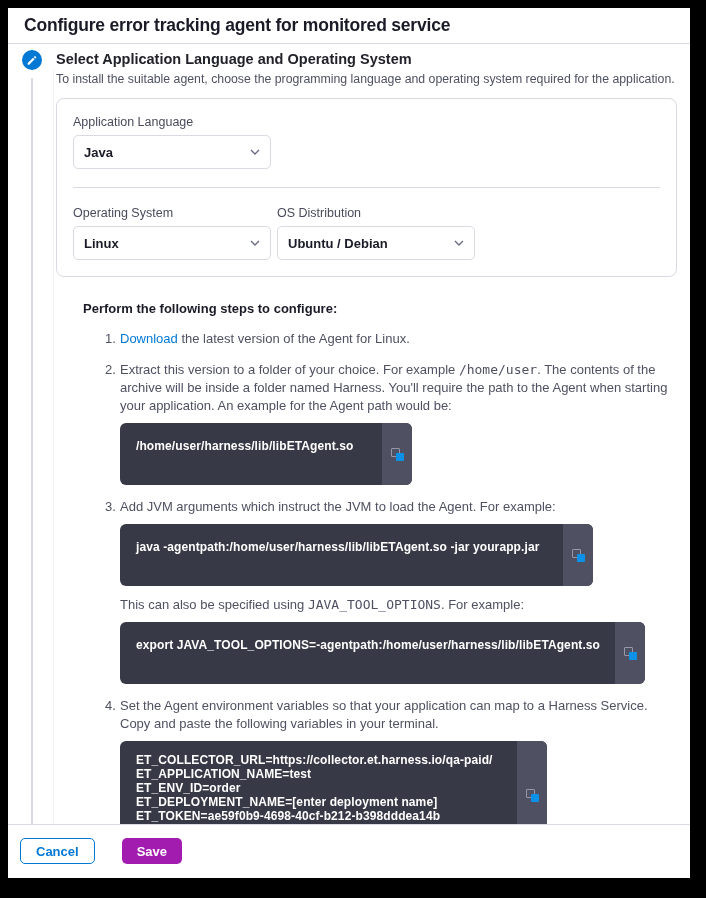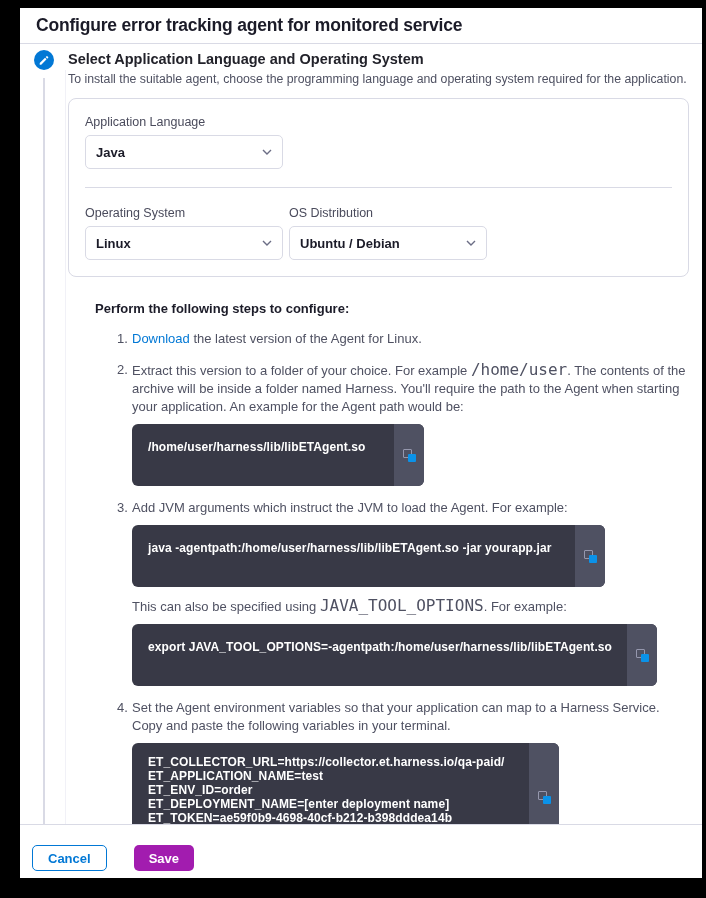--- a/index.html
+++ b/index.html
@@ -2,21 +2,21 @@
 <html><head>
 <meta charset="utf-8">
 <style>
   html,body{margin:0;padding:0;}
   body{
     width:706px;height:898px;background:#000;position:relative;
     font-family:"Liberation Sans","DejaVu Sans",sans-serif;
     -webkit-font-smoothing:antialiased;overflow:hidden;
   }
   .frame{
-    position:absolute;left:20px;top:8px;width:682px;height:870px;
+    position:absolute;left:8px;top:8px;width:682px;height:870px;
     background:#fff;overflow:hidden;display:flex;flex-direction:column;
   }
   
   .hdr{height:36px;flex:0 0 36px;border-bottom:1px solid #d9dae5;display:flex;align-items:center;padding:0 16px;box-sizing:border-box;}
   .hdr h1{margin:0;font-size:17.5px;font-weight:700;color:#1b1b28;letter-spacing:-0.2px;}
   
   .content{position:relative;flex:1 1 auto;overflow:hidden;}
   .v-line{position:absolute;left:23px;top:34px;bottom:0;width:1.5px;background:#d9dae5;}
   .v-line2{position:absolute;left:45px;top:26px;bottom:0;width:1px;background:#f1f1f7;}
   .step-badge{
@@ -39,40 +39,40 @@
   .sel .val{font-size:13px;font-weight:600;color:#1b1b28;}
   .card-div{border:none;border-top:1px solid #d9dae5;margin:18px 0;}
   
   .steps-wrap{margin:24px 0 0 27px;}
   .perform{font-size:13px;font-weight:700;color:#1b1b28;}
   .olist{margin:14px 0 0 22px;}
   .li{display:flex;margin-bottom:13px;}
   .num{flex:0 0 15px;font-size:13px;color:#4f5162;line-height:18px;}
   .li-body{flex:1 1 auto;font-size:13px;color:#4f5162;line-height:18px;}
   .lnk{color:#0278d5;cursor:pointer;text-decoration:none;}
-  .icode{font-family:"DejaVu Sans Mono","Liberation Mono",monospace;font-size:16px;color:#4f5162;}
+  .icode{font-family:"DejaVu Sans Mono","Liberation Mono",monospace;font-size:13px;color:#4f5162;}
   .para{margin-top:10px;}
   
   .snippet{
     position:relative;margin-top:8px;background:#383946;border-radius:6px;
     color:#fff;font-size:12px;font-weight:600;letter-spacing:0.1px;
     padding:15px 44px 15px 16px;box-sizing:border-box;line-height:16px;
     white-space:pre-line;
   }
   .snippet.multi{padding-top:12px;padding-bottom:12px;line-height:14px;}
   .w1{width:292px;} .w2{width:473px;} .w3{width:525px;} .w4{width:427px;}
   .copy-strip{
     position:absolute;top:0;right:0;bottom:0;width:30px;background:#4f5162;
     border-radius:0 6px 6px 0;display:flex;align-items:center;justify-content:center;cursor:pointer;
   }
   .copy-ic{position:relative;width:13px;height:13px;}
   .copy-ic .back{position:absolute;left:0;top:0;width:7px;height:7px;border:1.4px solid #9597ad;border-radius:1px;}
   .copy-ic .front{position:absolute;right:0;bottom:0;width:8px;height:8px;background:#0b92e8;border-radius:1px;}
   
-  .ftr{flex:0 0 54px;border-top:1px solid #d9dae5;display:flex;align-items:center;padding:13px 16px 0 12px;box-sizing:border-box;}
+  .ftr{flex:0 0 54px;border-top:1px solid #d9dae5;display:flex;align-items:flex-start;padding:13px 16px 0 12px;box-sizing:border-box;}
   .btn{height:26px;border-radius:5px;font-size:13px;font-weight:700;display:flex;align-items:center;justify-content:center;cursor:pointer;box-sizing:border-box;font-family:inherit;}
   .btn-cancel{border:1.5px solid #0278d5;background:#fff;color:#0278d5;padding:0 15px;}
   .btn-save{border:none;background:#a21caf;color:#fff;padding:0 15px;margin-left:27px;}
 </style>
 </head>
 <body>
 
 <div class="frame">
 
   <div class="hdr">

